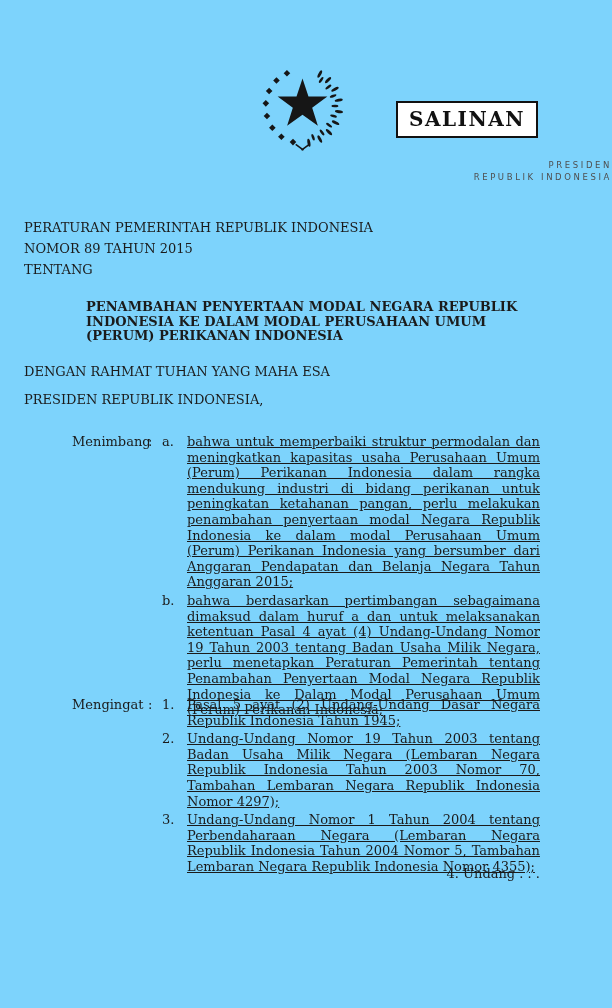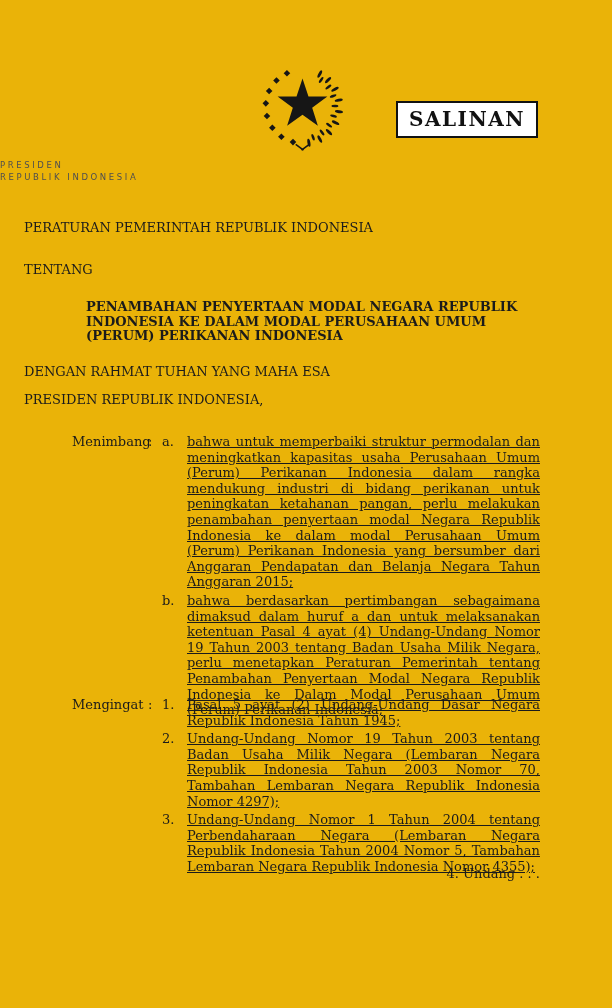--- a/index.html
+++ b/index.html
@@ -1,41 +1,41 @@
 <!DOCTYPE html>
 <html><head>
 <meta charset="utf-8">
 <style>
   html, body { margin:0; padding:0; background:#e8e8e8; }
   .page {
     position:relative;
     width:612px; height:1008px;
     margin:0 auto;
-    background:#eab308;
+    background:#7dd3fc;
     color:#1b1b1b;
     font-family:"DejaVu Serif", serif;
     overflow:hidden;
   }
 
   
   .emblem {
     position:absolute; top:62px; left:254px;
     width:97px; height:93px;
   }
   .salinan-box {
     position:absolute; top:101px; right:74px;
     border:2px solid #111111;
     padding:4px 11px 5px 11px;
     font-family:"DejaVu Serif", serif;
     font-weight:bold; font-size:20px; letter-spacing:1.5px;
     color:#111111; background:#ffffff;
   }
   .letterhead {
     position:absolute; top:159px; left:0; right:0;
-    text-align:left;
+    text-align:right;
     font-family:"DejaVu Sans", sans-serif;
     font-size:8.5px; line-height:12px; letter-spacing:2.6px;
     color:#4f4f4f;
     white-space:pre-line;
   }
 
   
   .center-line {
     position:absolute; left:0; right:0;
     text-align:left; font-size:13px; line-height:15px;padding-left:24px;
@@ -116,20 +116,21 @@
       </g>
     </g>
   </svg>
 
   <div class="salinan-box">SALINAN</div>
 
   <div class="letterhead">PRESIDEN
 REPUBLIK INDONESIA</div>
 
   <div class="center-line t1">PERATURAN PEMERINTAH REPUBLIK INDONESIA</div>
+  <div class="center-line t2">NOMOR 89 TAHUN 2015</div>
   <div class="center-line t3">TENTANG</div>
   <div class="subject">PENAMBAHAN PENYERTAAN MODAL NEGARA REPUBLIK INDONESIA KE DALAM MODAL PERUSAHAAN UMUM (PERUM) PERIKANAN INDONESIA</div>
 
   <div class="center-line authority">PRESIDEN REPUBLIK INDONESIA,</div>
   <div class="center-line invocation">DENGAN RAHMAT TUHAN YANG MAHA ESA</div>
 
   <div class="section sec-considering">
     <span class="cell">Menimbang</span>
     <span class="cell">:</span>
     <span class="cell">a.</span>

